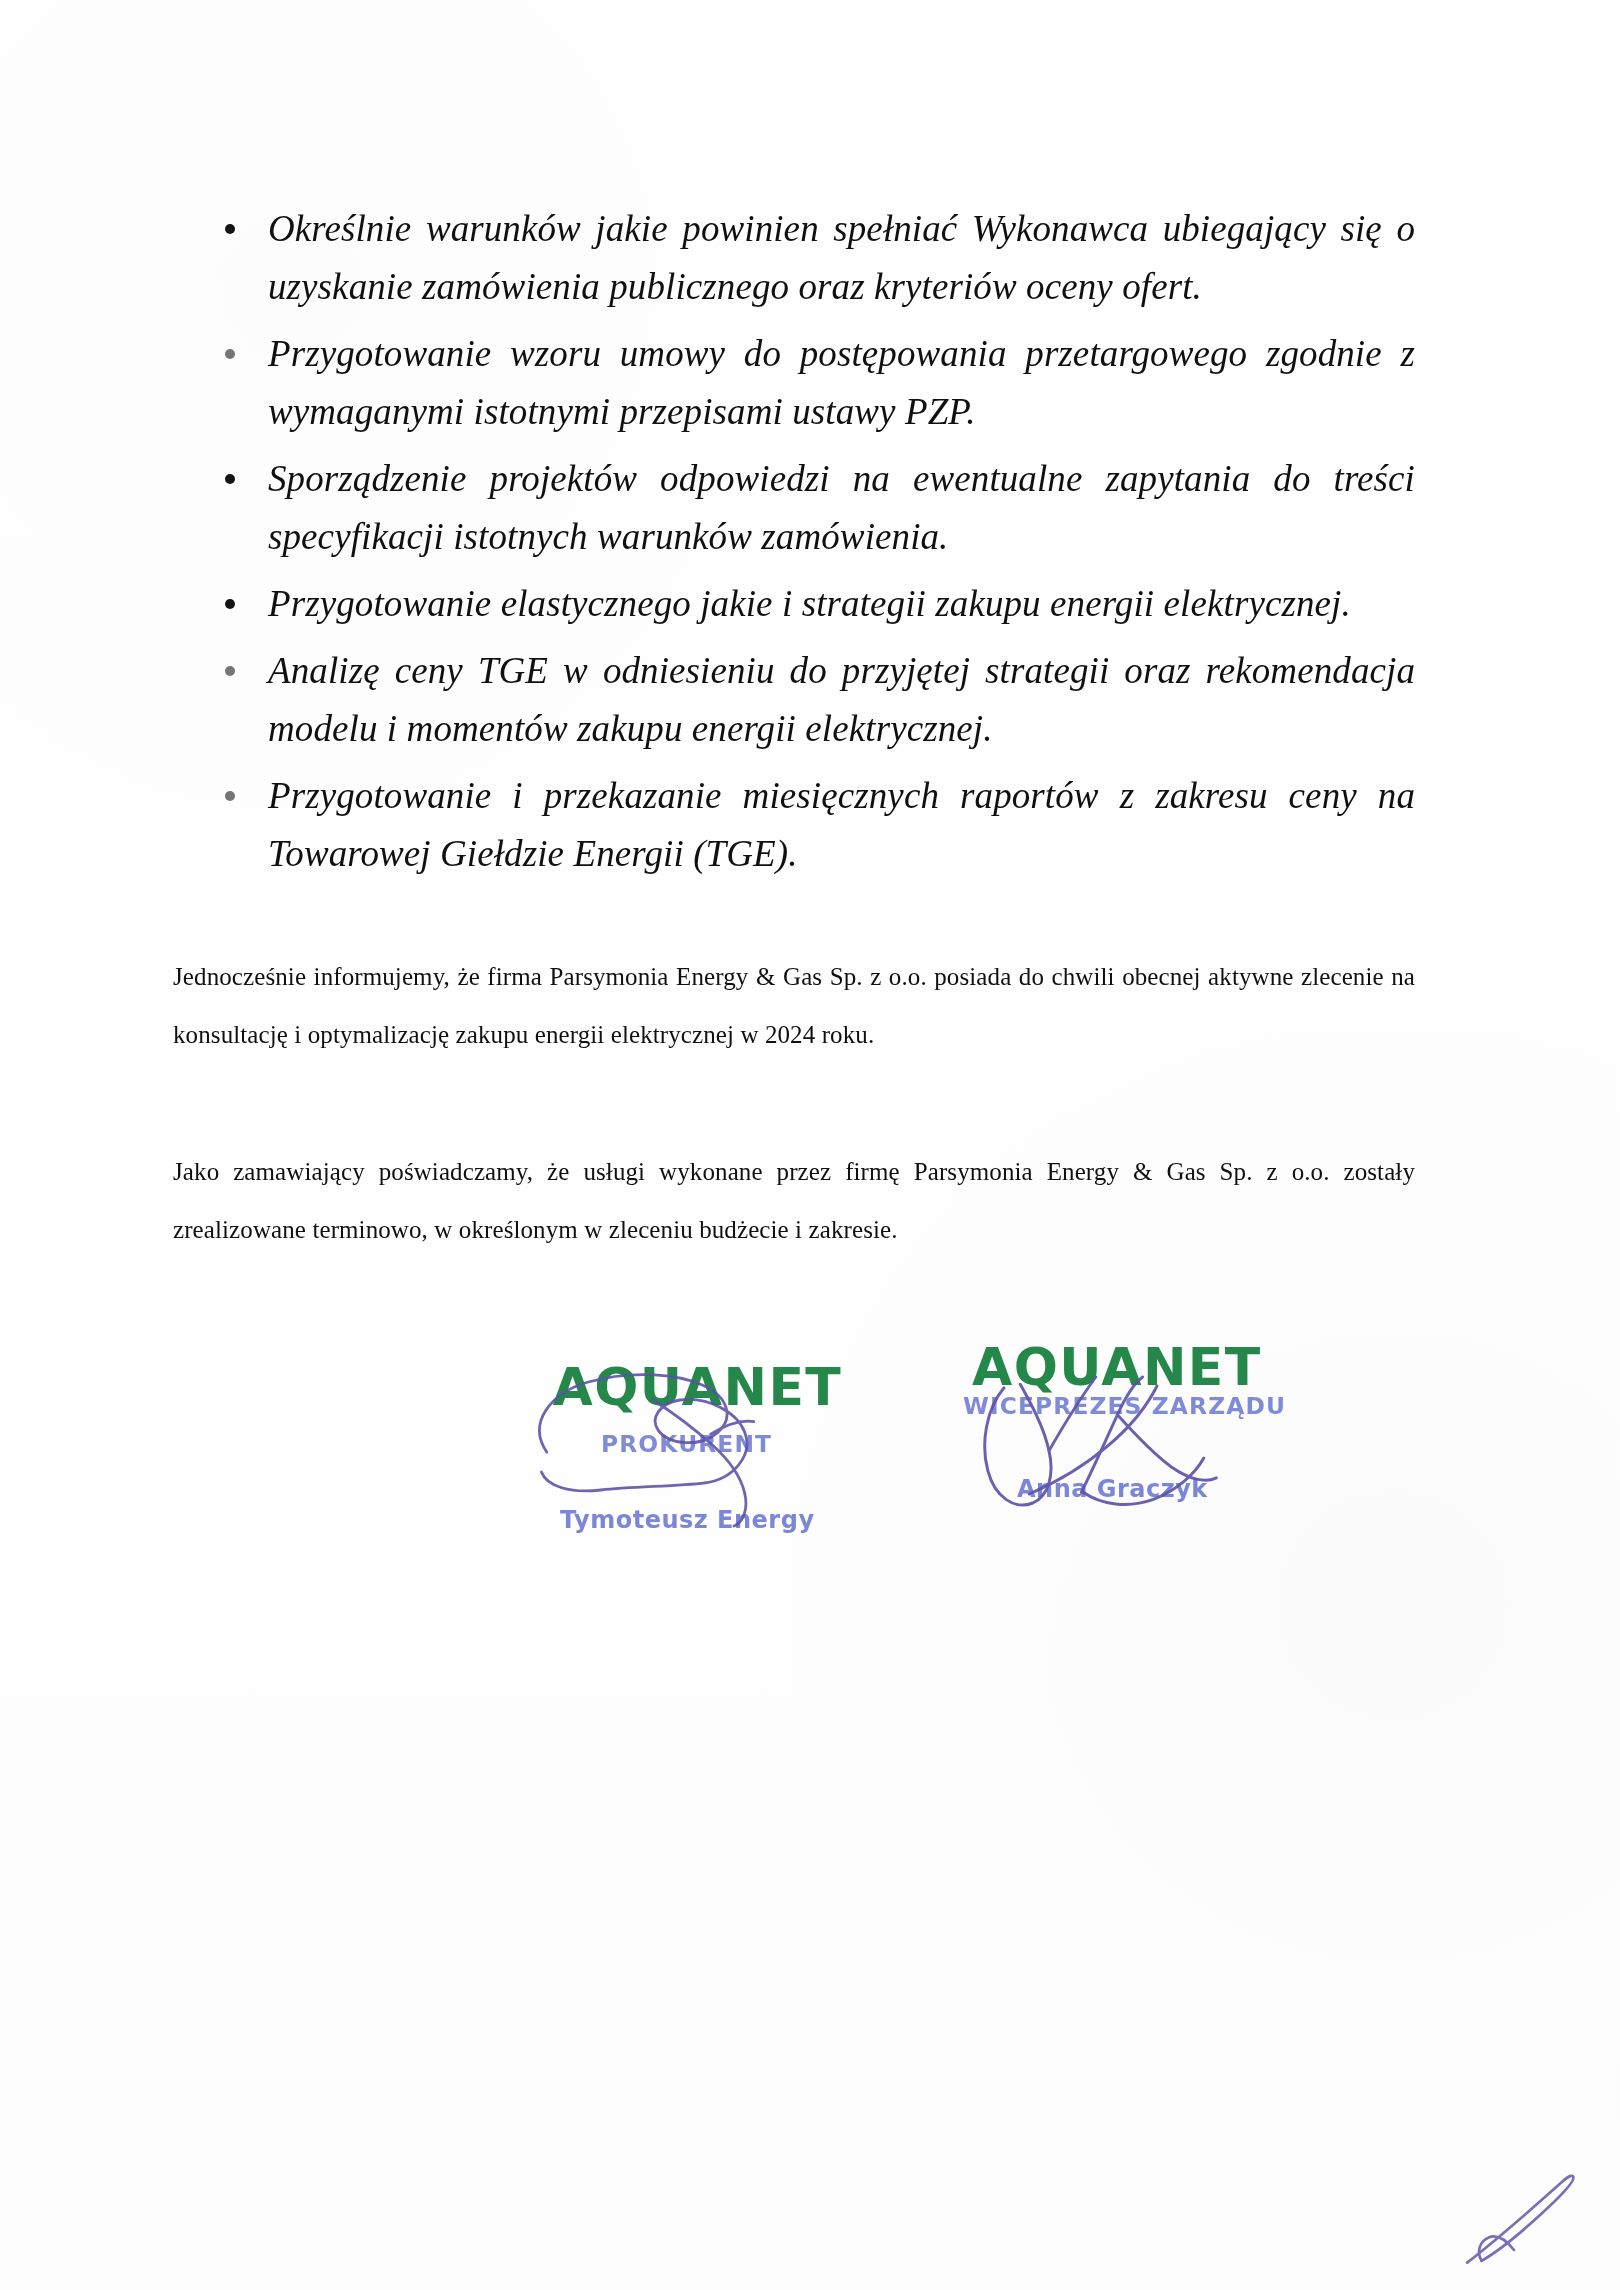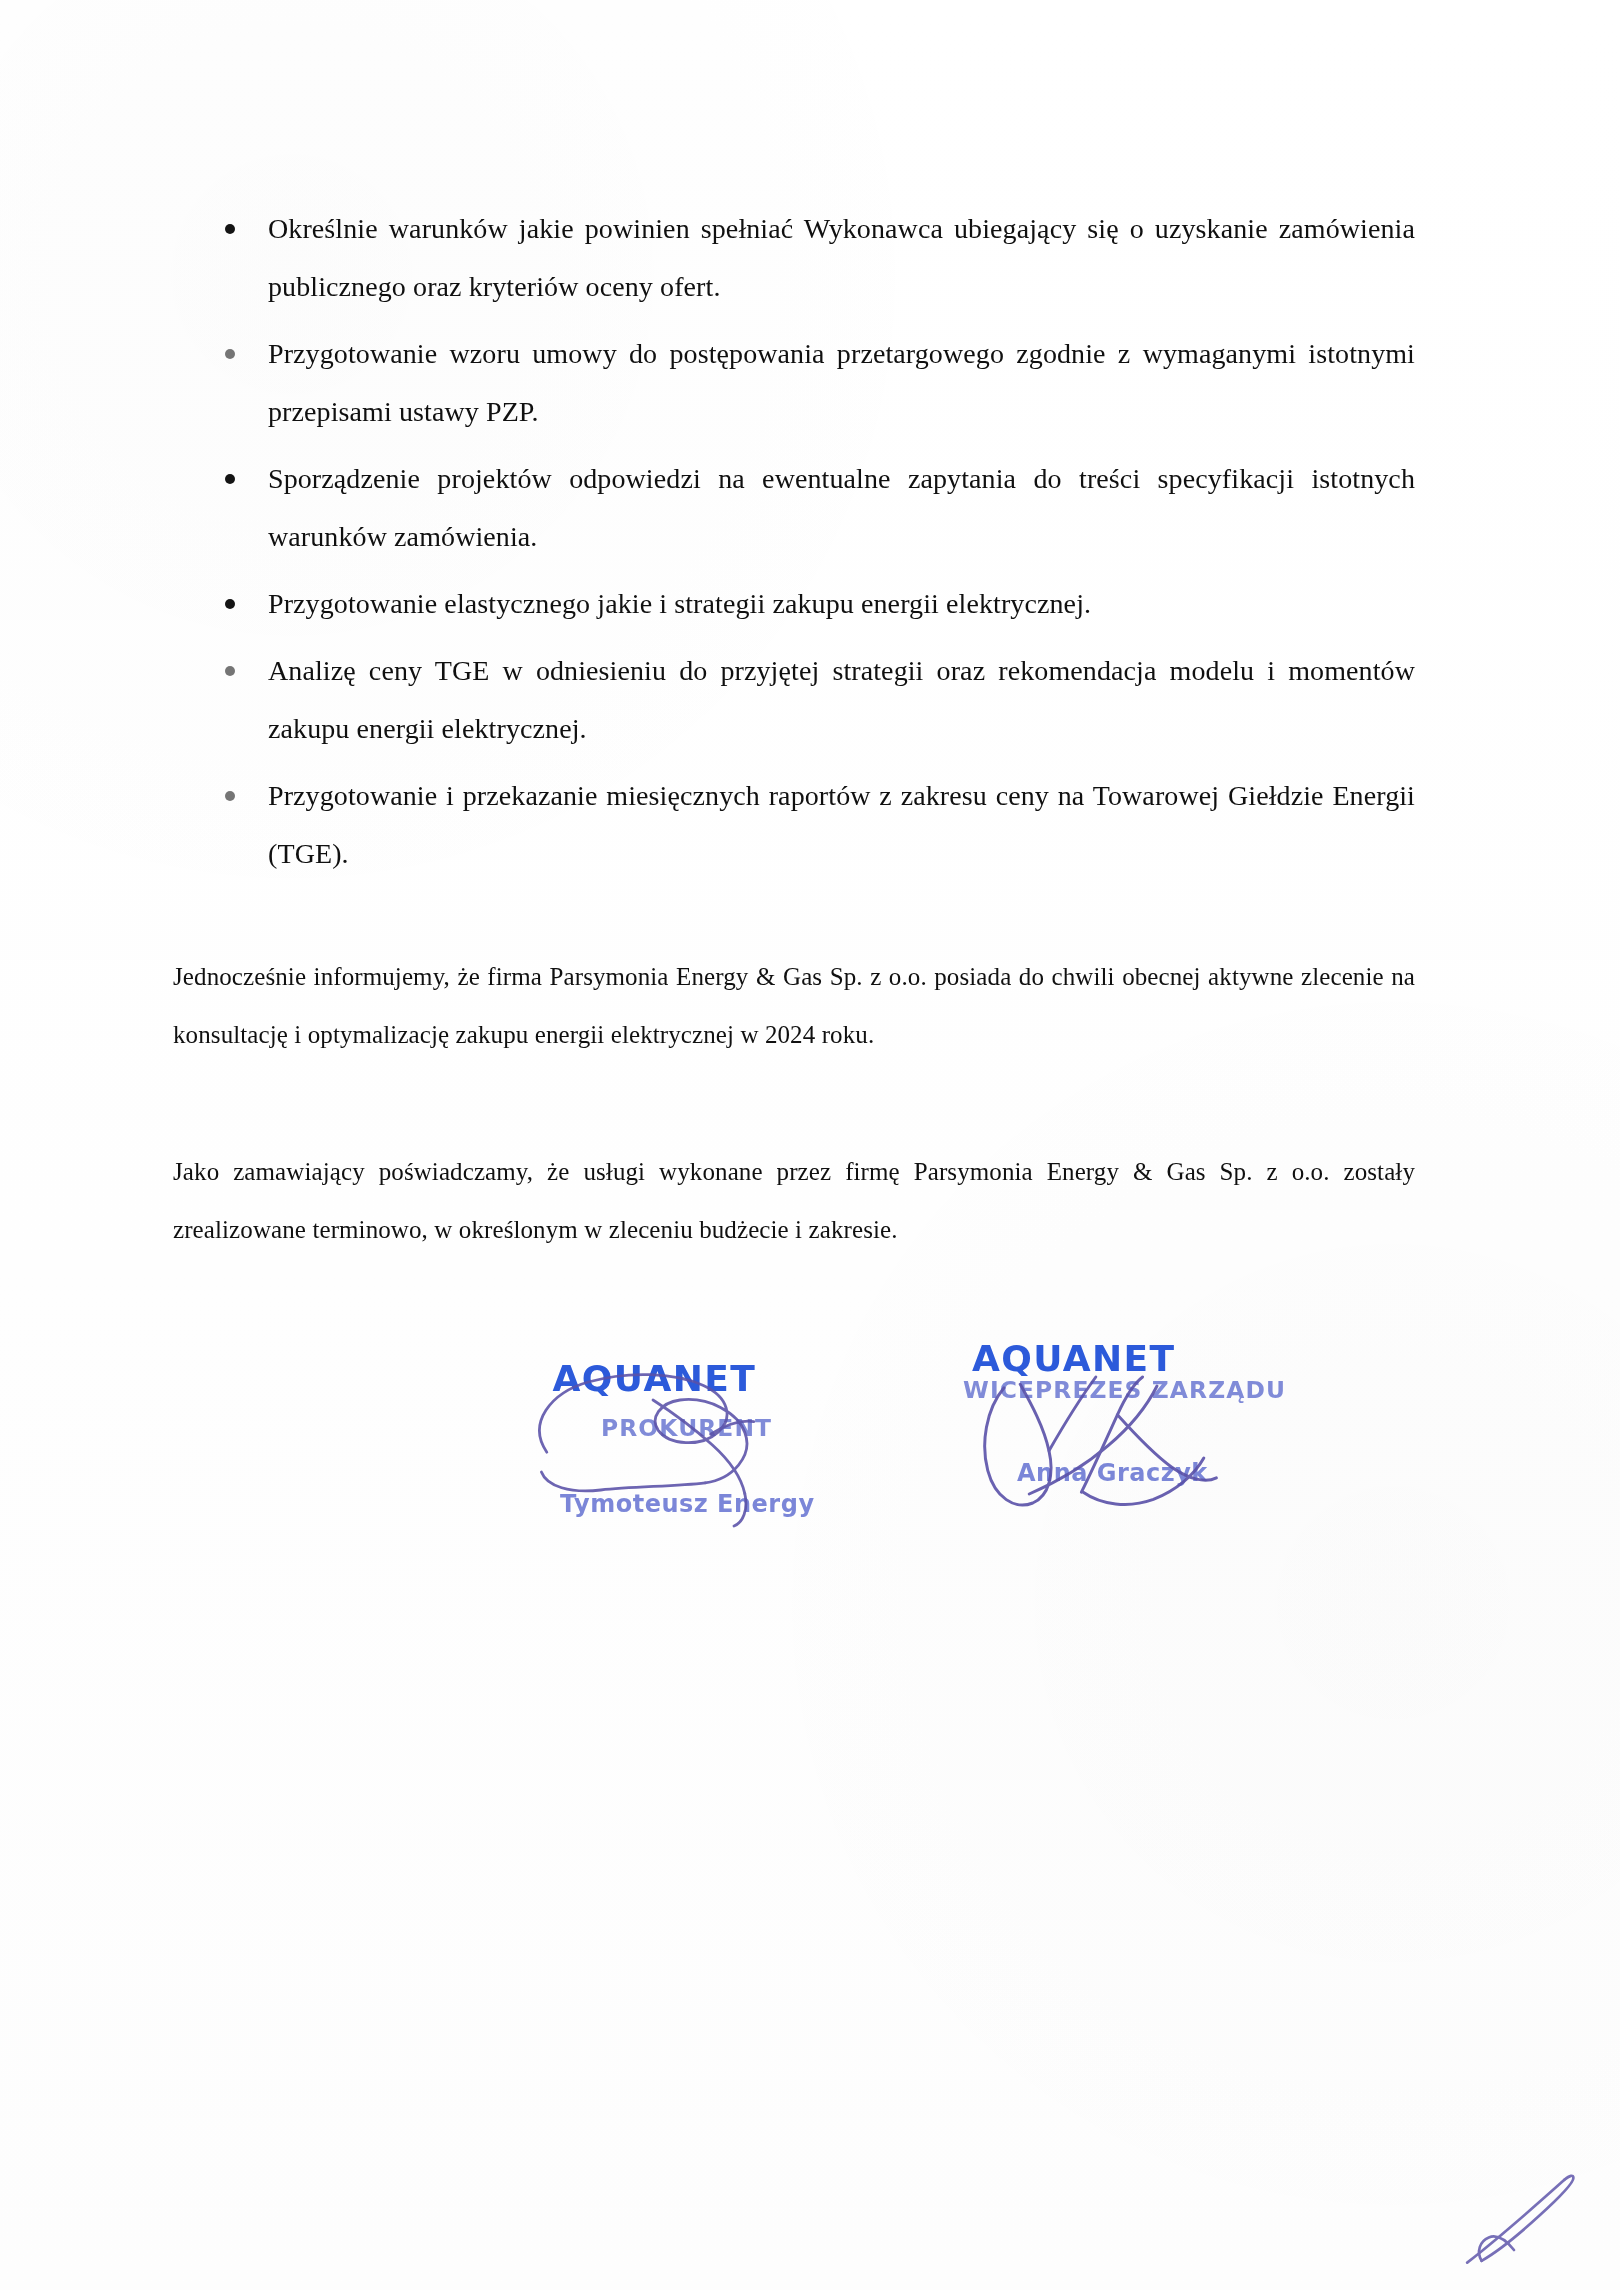--- a/index.html
+++ b/index.html
@@ -41,25 +41,26 @@
   ul.bullets {
     list-style: none;
     margin: 0;
     padding: 0;
   }
 
   ul.bullets > li {
     position: relative;
     padding-left: 95px;
     margin: 0 0 9px 0;
-    font-size: 28px;
+    font-size: 37px;
     line-height: 58px;
     text-align: justify;
     text-justify: inter-word;
     letter-spacing: 0.1px;
+    font-style: italic;
   }
 
   ul.bullets > li.ragged {
     text-align: left;
   }
 
   ul.bullets > li .dot {
     position: absolute;
     left: 52px;
     top: 24px;
@@ -97,24 +98,24 @@
   }
 
   .stamp {
     position: absolute;
     font-family: "DejaVu Sans", "Liberation Sans", sans-serif;
     color: #5866c4;
     user-select: none;
   }
 
   .stamp .brand {
-    font-size: 36px;
+    font-size: 52px;
     font-weight: 700;
     letter-spacing: 1.4px;
-    color: #1d4ed8;
+    color: #15803d;
     opacity: 0.93;
     line-height: 1;
     white-space: nowrap;
   }
 
   .stamp .role {
     font-size: 23.4px;
     font-weight: 600;
     letter-spacing: 1.1px;
     color: #6b78d2;

